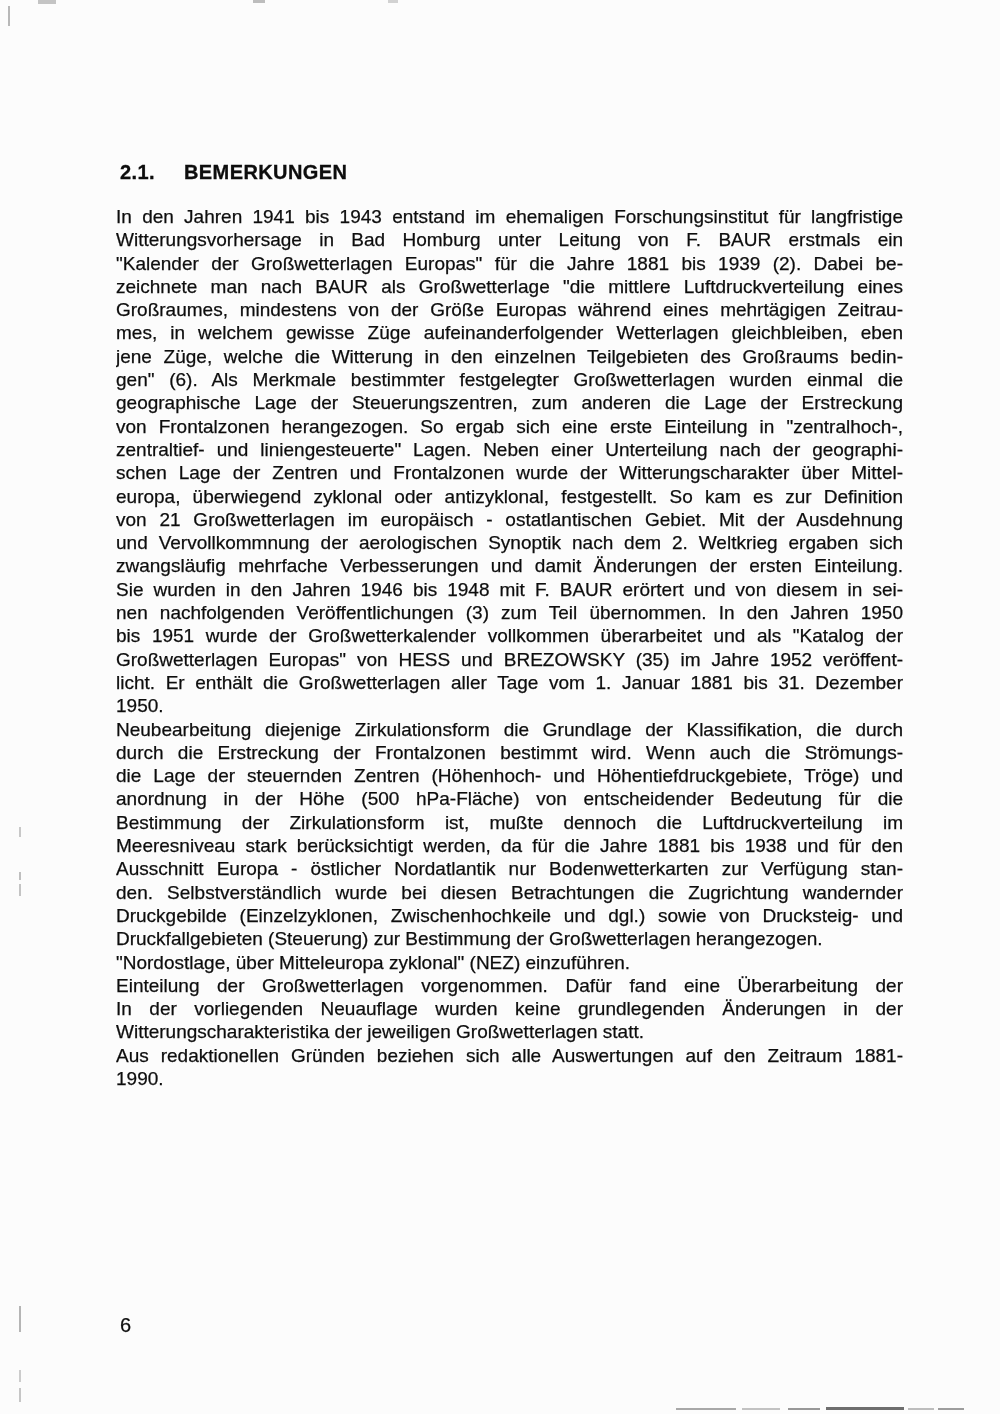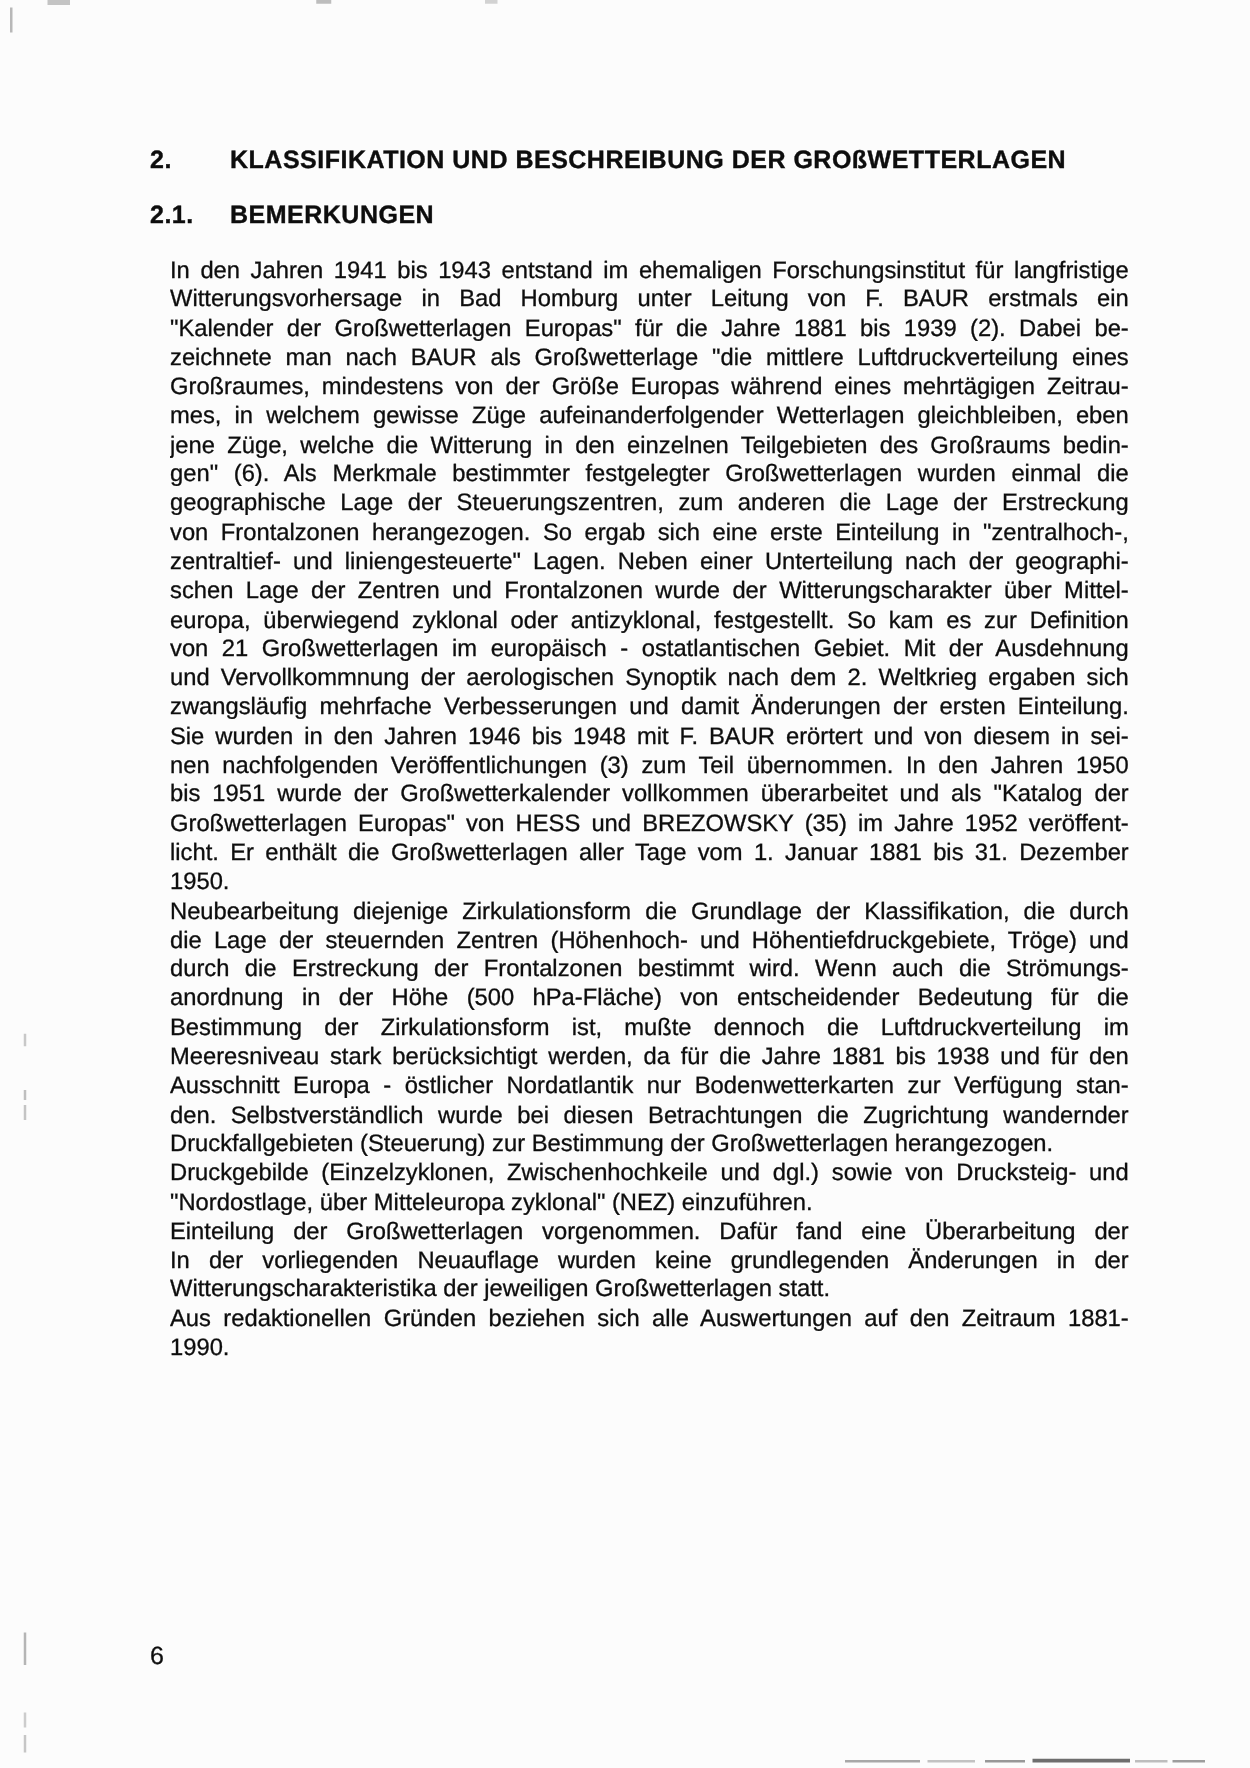--- a/index.html
+++ b/index.html
@@ -46,21 +46,20 @@
     font-size: 19px;
     line-height: 23.3px;
     -webkit-text-stroke: 0.25px #111;
   }
   .para { margin: 0; padding: 0; }
   .line {
     text-align: justify;
     text-align-last: justify;
     height: 23.3px;
     overflow: hidden;
-    margin-left: 20px;
   }
   .line.line-last {
     text-align-last: left;
   }
 
   .page-number {
     position: absolute;
     left: 120px;
     top: 1314px;
     font-size: 20px;
@@ -68,23 +67,20 @@
   }
 
   
   .artifact { position: absolute; }
 </style>
 </head>
 <body style="background: rgb(252, 252, 252); color: rgb(13, 13, 13);">
 
 <div class="page">
 
-  <div class="heading h1">
-    <span class="hnum">2.</span><span class="htext">KLASSIFIKATION UND BESCHREIBUNG DER GROßWETTERLAGEN</span>
-  </div>
 
   <div class="heading h2">
     <span class="hnum">2.1.</span><span class="htext">BEMERKUNGEN</span>
   </div>
 
   <div class="body-text">
       <div class="para">
         <div class="line">In den Jahren 1941 bis 1943 entstand im ehemaligen Forschungsinstitut für langfristige</div>
         <div class="line">Witterungsvorhersage in Bad Homburg unter Leitung von F. BAUR erstmals ein</div>
         <div class="line">"Kalender der Großwetterlagen Europas" für die Jahre 1881 bis 1939 (2). Dabei be-</div>
@@ -103,29 +99,29 @@
         <div class="line">zwangsläufig mehrfache Verbesserungen und damit Änderungen der ersten Einteilung.</div>
         <div class="line">Sie wurden in den Jahren 1946 bis 1948 mit F. BAUR erörtert und von diesem in sei-</div>
         <div class="line">nen nachfolgenden Veröffentlichungen (3) zum Teil übernommen. In den Jahren 1950</div>
         <div class="line">bis 1951 wurde der Großwetterkalender vollkommen überarbeitet und als "Katalog der</div>
         <div class="line">Großwetterlagen Europas" von HESS und BREZOWSKY (35) im Jahre 1952 veröffent-</div>
         <div class="line">licht. Er enthält die Großwetterlagen aller Tage vom 1. Januar 1881 bis 31. Dezember</div>
         <div class="line line-last">1950.</div>
       </div>
       <div class="para">
         <div class="line">Neubearbeitung diejenige Zirkulationsform die Grundlage der Klassifikation, die durch</div>
+        <div class="line">durch die Erstreckung der Frontalzonen bestimmt wird. Wenn auch die Strömungs-</div>
         <div class="line">die Lage der steuernden Zentren (Höhenhoch- und Höhentiefdruckgebiete, Tröge) und</div>
-        <div class="line">durch die Erstreckung der Frontalzonen bestimmt wird. Wenn auch die Strömungs-</div>
         <div class="line">anordnung in der Höhe (500 hPa-Fläche) von entscheidender Bedeutung für die</div>
         <div class="line">Bestimmung der Zirkulationsform ist, mußte dennoch die Luftdruckverteilung im</div>
         <div class="line">Meeresniveau stark berücksichtigt werden, da für die Jahre 1881 bis 1938 und für den</div>
         <div class="line">Ausschnitt Europa - östlicher Nordatlantik nur Bodenwetterkarten zur Verfügung stan-</div>
         <div class="line">den. Selbstverständlich wurde bei diesen Betrachtungen die Zugrichtung wandernder</div>
+        <div class="line">Druckgebilde (Einzelzyklonen, Zwischenhochkeile und dgl.) sowie von Drucksteig- und</div>
         <div class="line line-last">Druckfallgebieten (Steuerung) zur Bestimmung der Großwetterlagen herangezogen.</div>
-        <div class="line">Druckgebilde (Einzelzyklonen, Zwischenhochkeile und dgl.) sowie von Drucksteig- und</div>
       </div>
       <div class="para">
         <div class="line line-last">"Nordostlage, über Mitteleuropa zyklonal" (NEZ) einzuführen.</div>
       </div>
       <div class="para">
         <div class="line">Einteilung der Großwetterlagen vorgenommen. Dafür fand eine Überarbeitung der</div>
         <div class="line">In der vorliegenden Neuauflage wurden keine grundlegenden Änderungen in der</div>
         <div class="line line-last">Witterungscharakteristika der jeweiligen Großwetterlagen statt.</div>
       </div>
       <div class="para">

